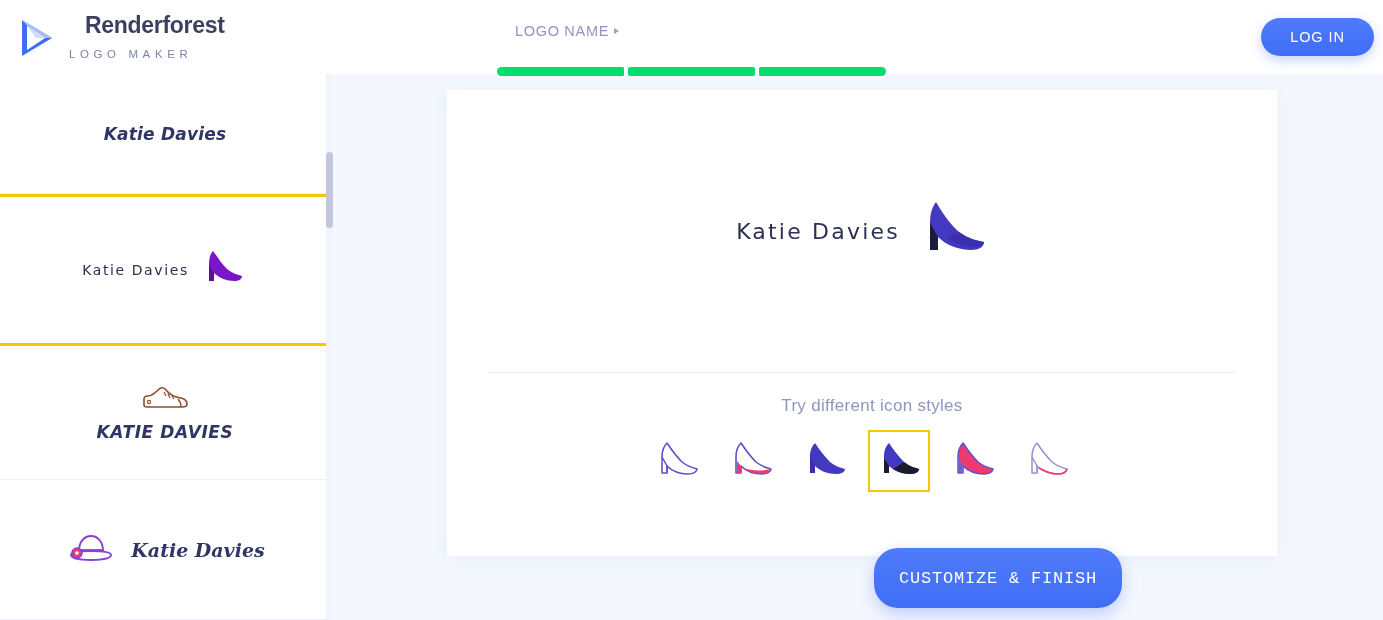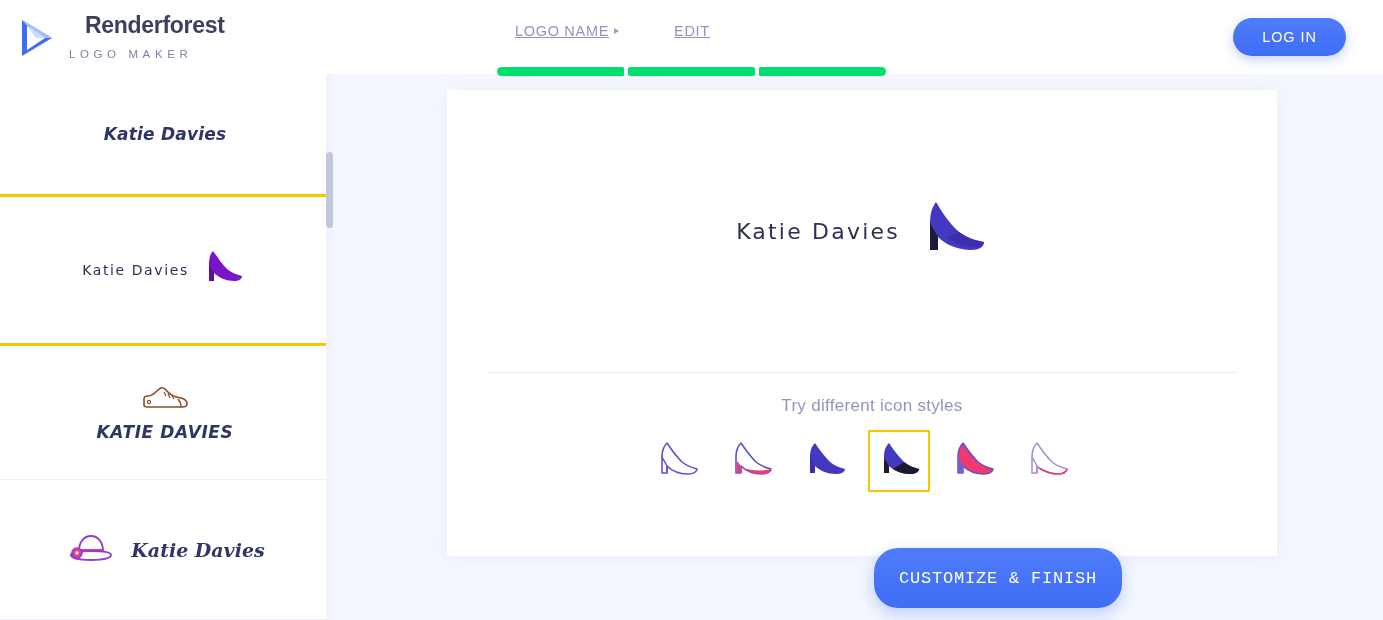--- a/index.html
+++ b/index.html
@@ -41,40 +41,40 @@
     position: absolute; left: 0; top: 0; width: 390px; height: 62px;
     display: flex; align-items: center;
   }
   .nav-cell {
     width: 130px; height: 62px;
     display: flex; align-items: center; justify-content: center;
     position: relative;
   }
   .nav-link {
     font-size: 14.5px; color: #8f95c0; letter-spacing: 0.7px;
-    cursor: pointer; white-space: nowrap; text-decoration: underline;
+    cursor: pointer; white-space: nowrap;
   }
   .nav-arrow {
     position: absolute; right: 8px; top: 50%; transform: translateY(-50%);
     width: 0; height: 0;
     border-top: 3.5px solid transparent;
     border-bottom: 3.5px solid transparent;
     border-left: 5px solid #9aa0c8;
   }
   .bars { position: absolute; left: 0; top: 67px; display: flex; gap: 4px; }
   .bar {
     width: 127px; height: 9px; border-radius: 5px;
     background: #00de6e;
   }
   .bar.b2 { border-radius: 2px; }
   .bar.b3 { border-radius: 2px 6px 6px 2px; }
   .bar.b1 { border-radius: 6px 2px 2px 6px; }
 
   .login-btn {
-    position: absolute; right: 37px; top: 18px;
+    position: absolute; right: 9px; top: 18px;
     width: 113px; height: 38px; border-radius: 19px;
     background: linear-gradient(180deg, #4f7cfa 0%, #3f6df5 100%);
     box-shadow: 0 4px 12px rgba(70,110,245,0.30);
     color: #ffffff; font-size: 14.5px; letter-spacing: 0.9px;
     display: flex; align-items: center; justify-content: center;
     cursor: pointer; border: none;
     font-family: "Liberation Sans", sans-serif;
   }
 
   
@@ -208,23 +208,20 @@
         <div class="brand-name">Renderforest</div>
         <div class="brand-sub">LOGO MAKER</div>
       </div>
     </div>
 
     <div class="nav">
       <div class="nav-row">
         <div class="nav-cell">
           <span class="nav-link">LOGO NAME</span>
           <span class="nav-arrow"></span>
-        </div>
-        <div class="nav-cell">
-          <span class="nav-link">EDIT</span>
         </div>
       </div>
       <div class="bars">
         <div class="bar b1"></div>
         <div class="bar b2"></div>
         <div class="bar b3"></div>
       </div>
     </div>
 
     <button class="login-btn">LOG IN</button>

